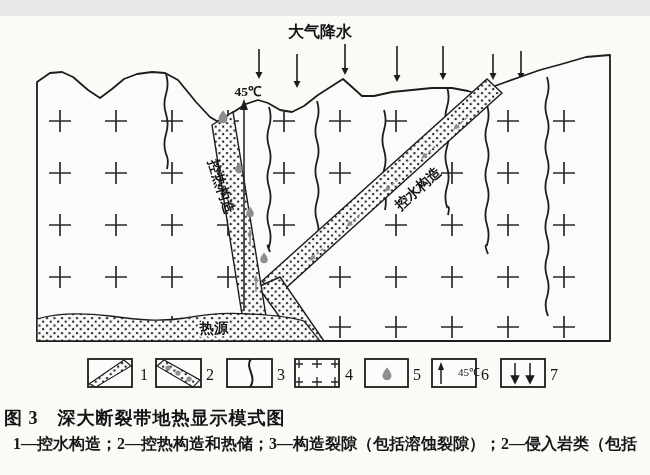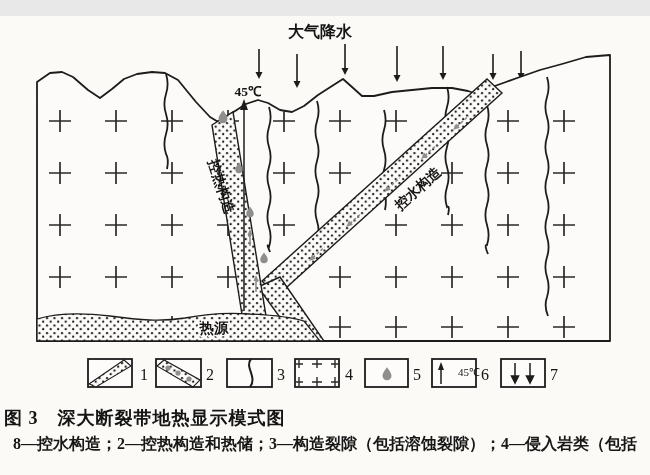--- a/index.html
+++ b/index.html
@@ -232,16 +232,16 @@
         <line x1="530" y1="347" x2="530" y2="361"></line>
             <polygon points="530,367 526.5,360 533.5,360"></polygon>
       </g>
       <text x="550" y="364">7</text>
     </g>
   </g>
 </svg>
 
 <div class="caption">图 3　深大断裂带地热显示模式图</div>
 <div class="notes">
-  <div>8—控水构造；2—控热构造和热储；3—构造裂隙（包括溶蚀裂隙）；4—侵入岩类（包括</div>
+  <div>1—控水构造；2—控热构造和热储；3—构造裂隙（包括溶蚀裂隙）；2—侵入岩类（包括</div>
 </div>
 
 </div>
 
 </body></html>

